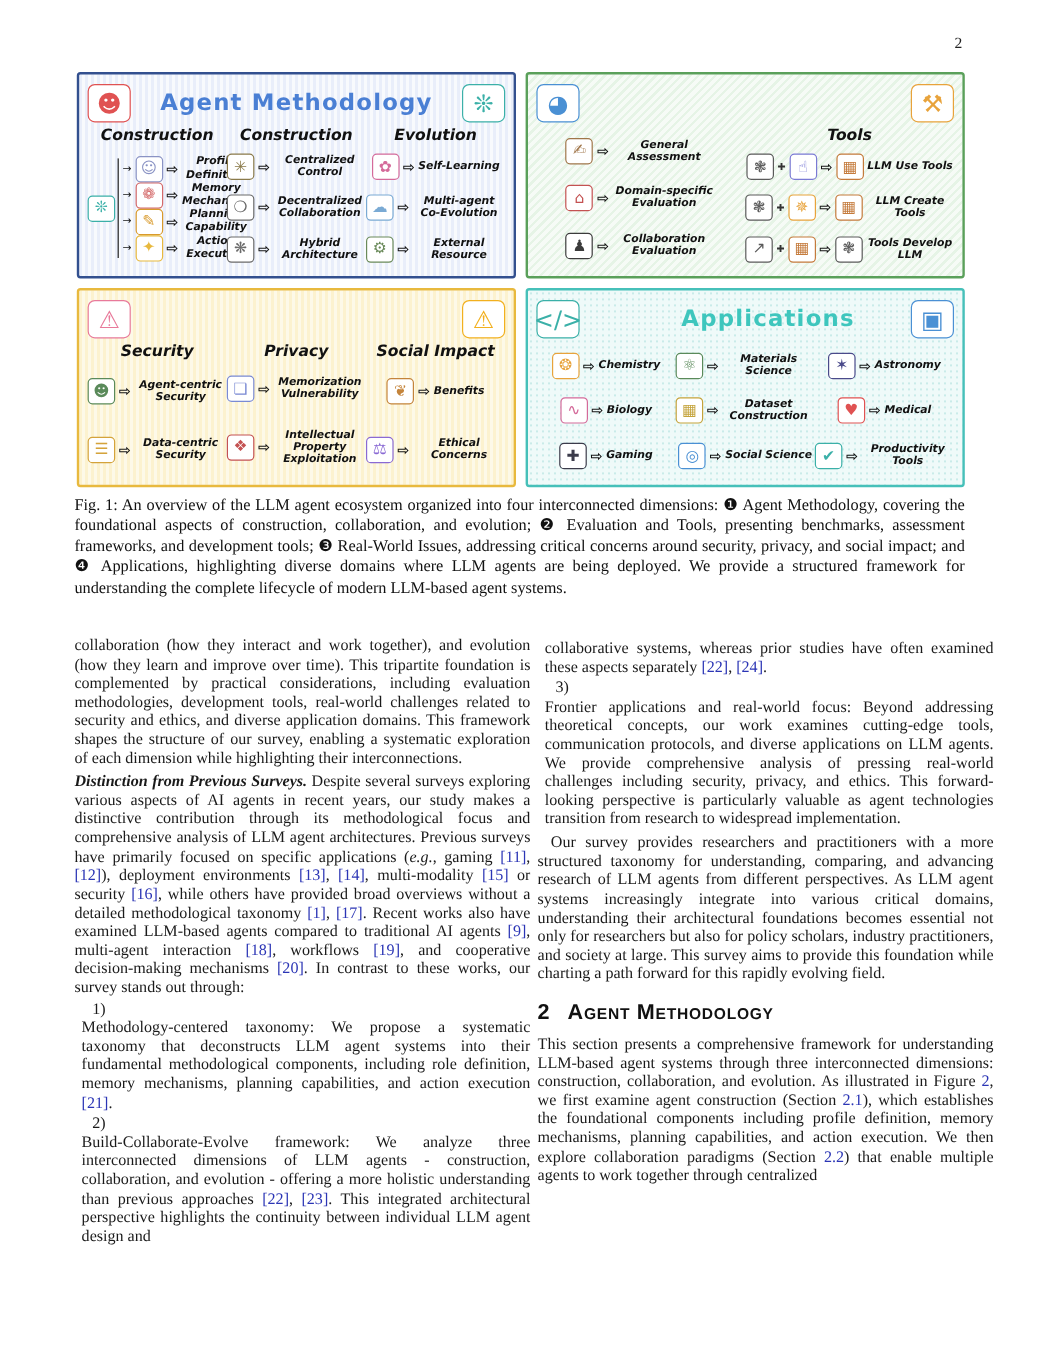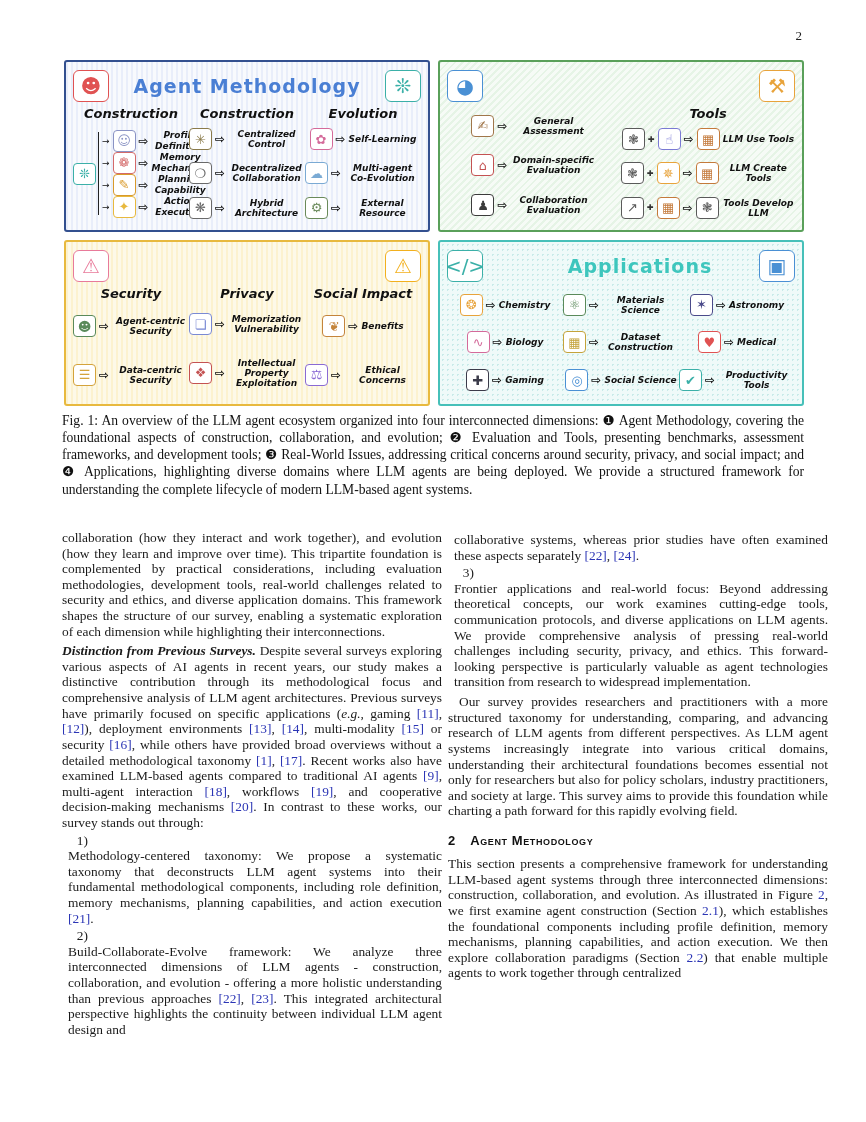--- a/index.html
+++ b/index.html
@@ -57,21 +57,21 @@
   .para.indent{text-indent:11px;}
   .para.gap-top{margin-top:4px;}
   .oli{display:flex;margin:2px 0 2px 6px;flex-direction:column;}
   .oli-num{flex:none;width:20px;text-align:right;padding-right:5px;}
   .oli-body{flex:1;text-align:justify;min-width:0;}
   .seg-n{}
   .seg-b{font-weight:normal;}
   .seg-bi{font-weight:bold;font-style:italic;}
   .seg-i{font-style:italic;}
   .seg-c{color:#2b35b5;}
-  .sec-h{margin:14px 0 8px;font-family:"Liberation Sans",sans-serif;font-size:13px;
+  .sec-h{margin:14px 0 8px;font-family:"Liberation Sans",sans-serif;font-size:18px;
          font-weight:bold;text-align:left;color:#111;}
   .sec-num{margin-right:15px;}
   .sec-title{font-variant:small-caps;letter-spacing:0.6px;}
 </style>
 </head>
 <body>
 
 <div class="page">
   <div class="page-number">2</div>
 

